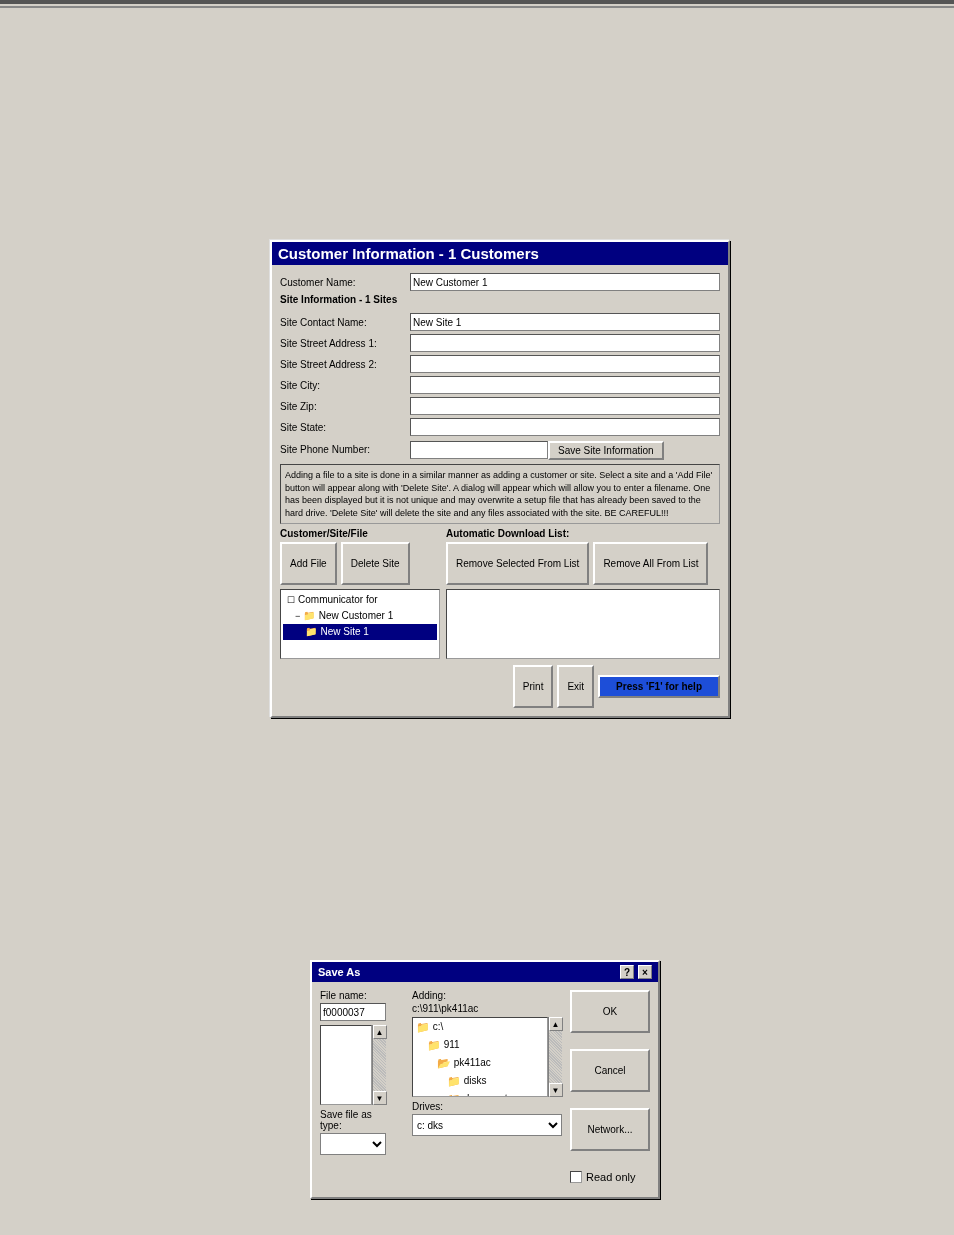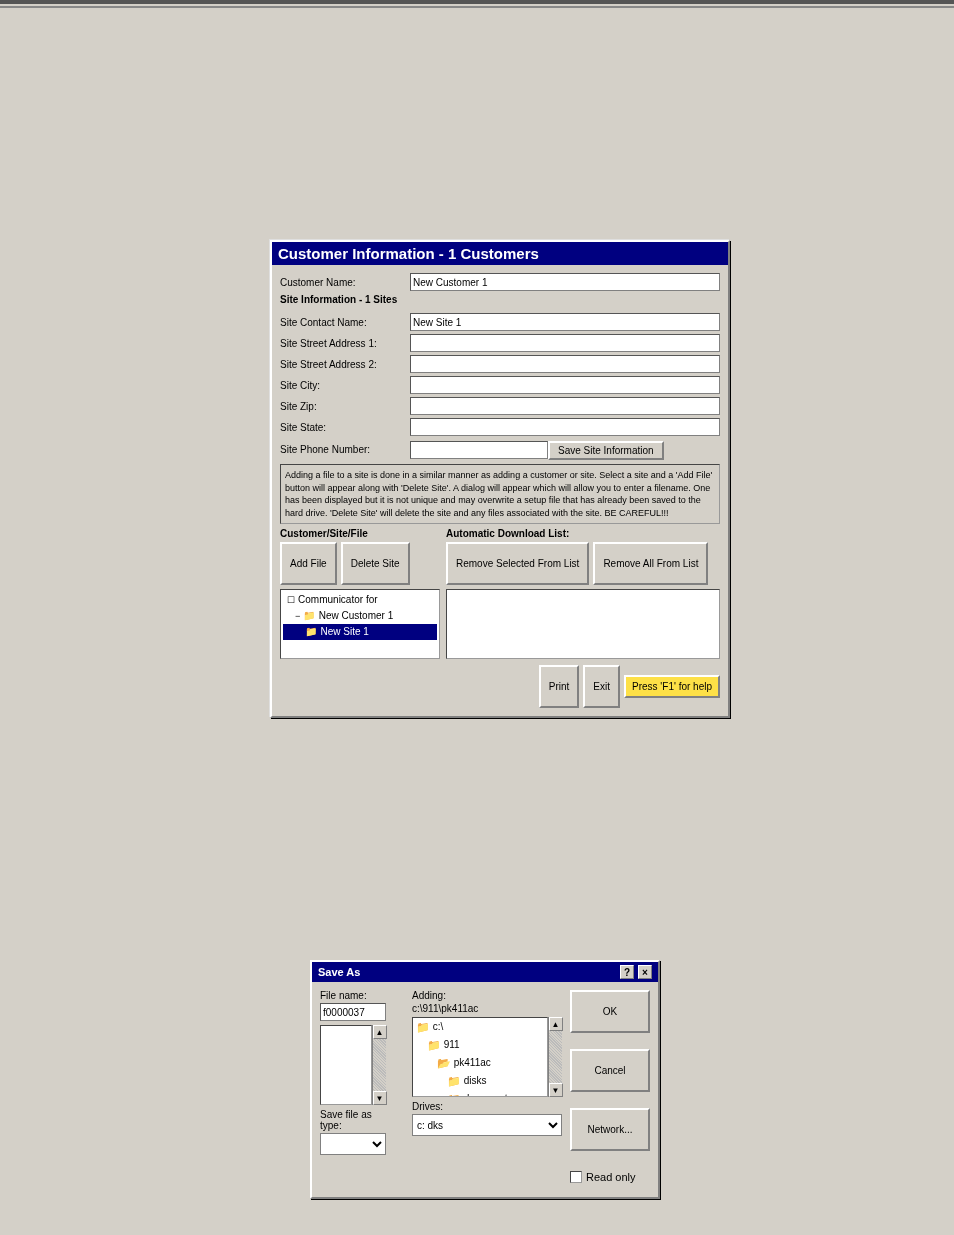--- a/index.html
+++ b/index.html
@@ -189,29 +189,29 @@
 
     .bottom-btn-row {
       display: flex;
       gap: 4px;
       justify-content: flex-end;
       margin-top: 6px;
       align-items: center;
     }
 
     .f1-help-btn {
-      padding: 4px 6px;
-      background: #fde047;
+      padding: 4px 16px;
+      background: #1d4ed8;
       border: 2px solid #fff;
       border-right-color: #808080;
       border-bottom-color: #808080;
       font-size: 10px;
       cursor: pointer;
       font-family: 'MS Sans Serif', Arial, sans-serif;
-      font-weight: normal;
+      font-weight: bold;
     }
 
     
     .saveas-dialog {
       position: absolute;
       top: 940px;
       left: 310px;
       width: 350px;
       background: #d4d0c8;
       border: 2px solid #fff;

